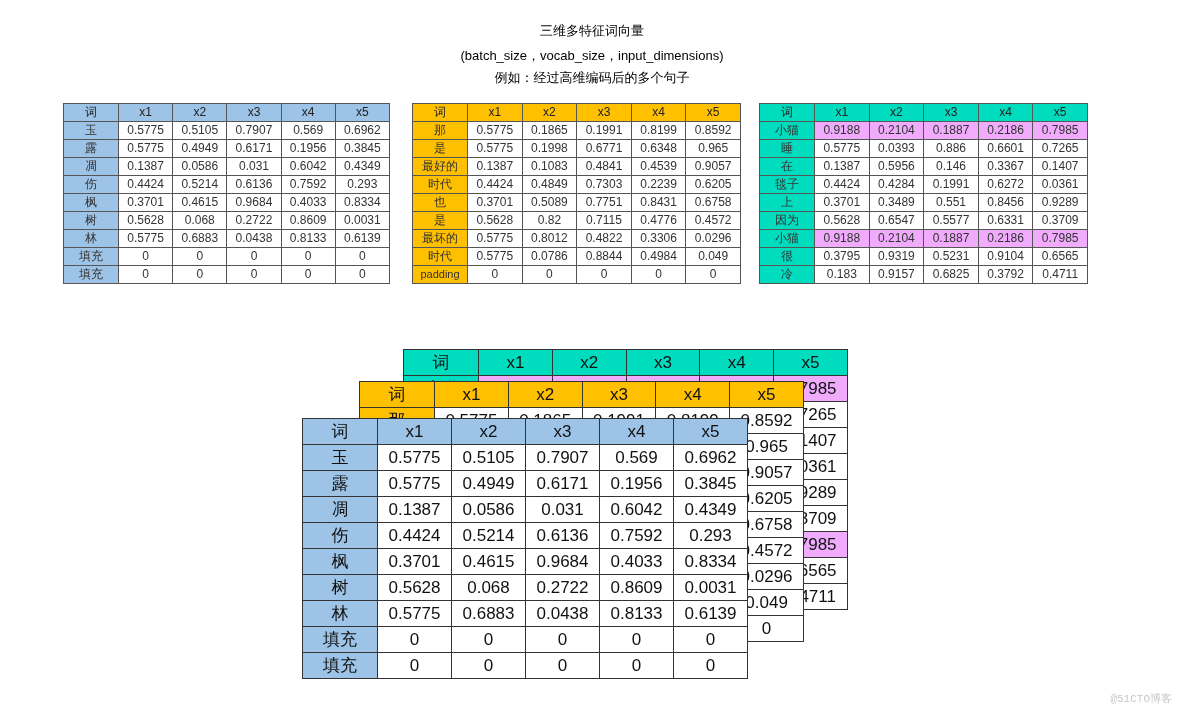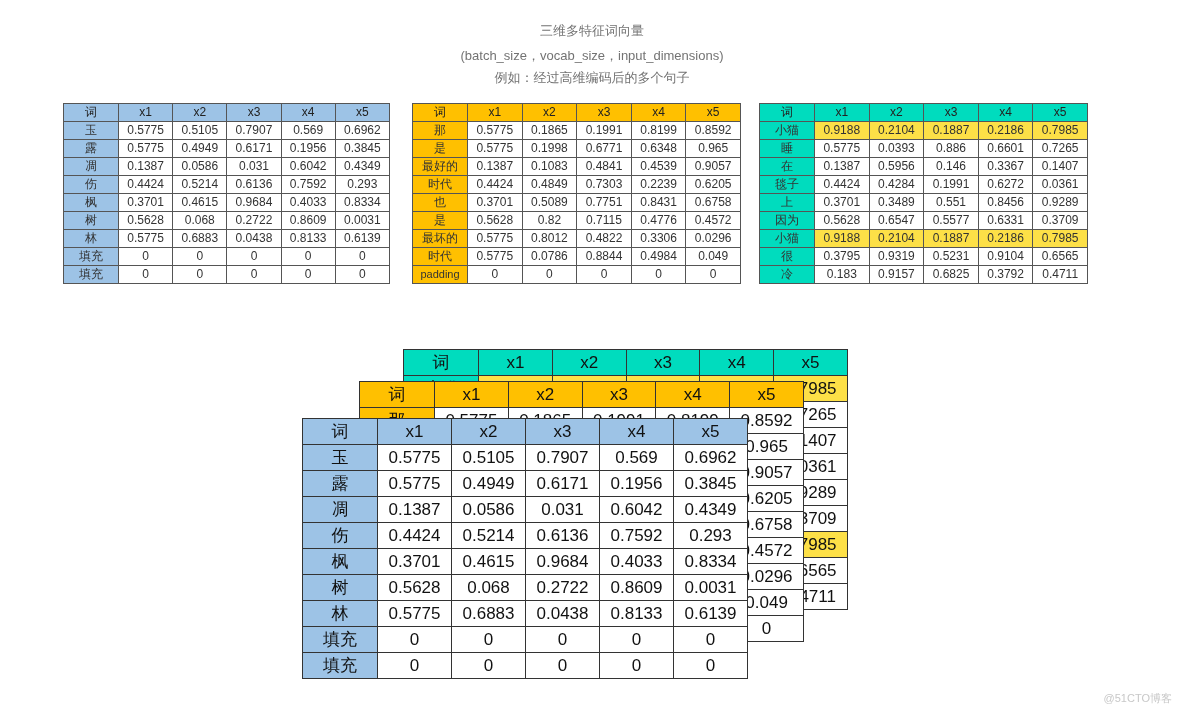--- a/index.html
+++ b/index.html
@@ -1,38 +1,38 @@
 <!DOCTYPE html>
 <html><head>
 <meta charset="utf-8">
 <style>
   html, body { margin:0; padding:0; background:#ffffff; }
   body { width:1184px; height:712px; position:relative; overflow:hidden;
          font-family:"Liberation Sans", "DejaVu Sans", sans-serif; color:#222; }
-  .title { position:absolute; left:0; width:1184px; text-align:center; font-size:13px; color:#737373; line-height:16px; }
+  .title { position:absolute; left:0; width:1184px; text-align:center; font-size:13px; color:#000000; line-height:16px; }
   .t1 { top:23px; }
   .t2 { top:48px; }
   .t3 { top:70px; }
 
   table.grid { position:absolute; border-collapse:collapse; table-layout:fixed; background:#fff; }
   table.grid td { border:1px solid #555; text-align:center; padding:0; overflow:hidden; white-space:nowrap; }
 
   
   table.small td { height:17px; font-size:12px; line-height:17px; color:#333; }
   table.small td.h { color:#222; }
 
   
   table.big td { height:25px; font-size:17px; line-height:25px; color:#111; border-color:#333; }
 
   .blue td.h, .blue td.k { background:#9dc3e6; }
   .orange td.h, .orange td.k { background:#ffc000; }
   .teal td.h, .teal td.k { background:#00dcbe; }
-  td.hl { background:#fde047; }
-
-  .watermark { position:absolute; right:12px; bottom:6px; font-size:11px; color:#c8c8c8; }
+  td.hl { background:#f0abfc; }
+
+  .watermark { position:absolute; right:12px; bottom:6px; font-size:11px; color:#c8c8c8;font-family:Liberation Mono, monospace; }
 </style>
 </head>
 <body>
 
 <div class="title t1">三维多特征词向量</div>
 <div class="title t2">(batch_size，vocab_size，input_dimensions)</div>
 <div class="title t3">例如：经过高维编码后的多个句子</div>
 
 <table class="grid small blue" style="left:63px; top:103px; width:326px;">
     <colgroup>

